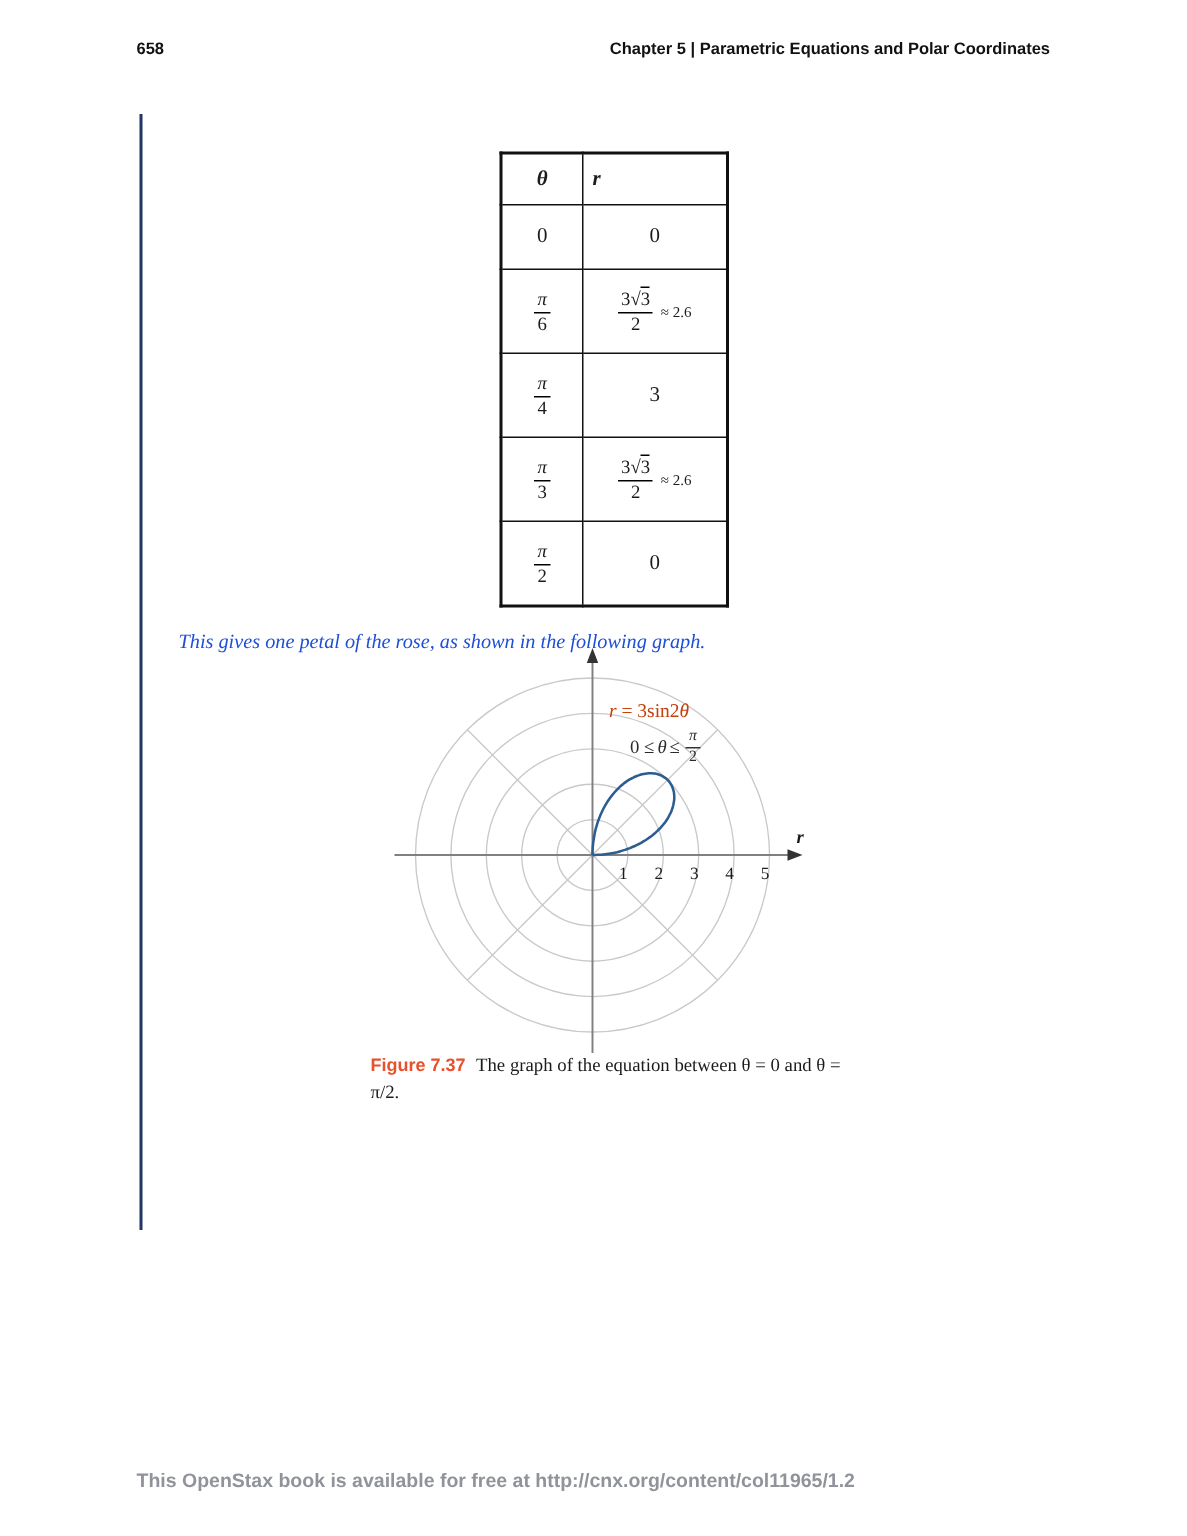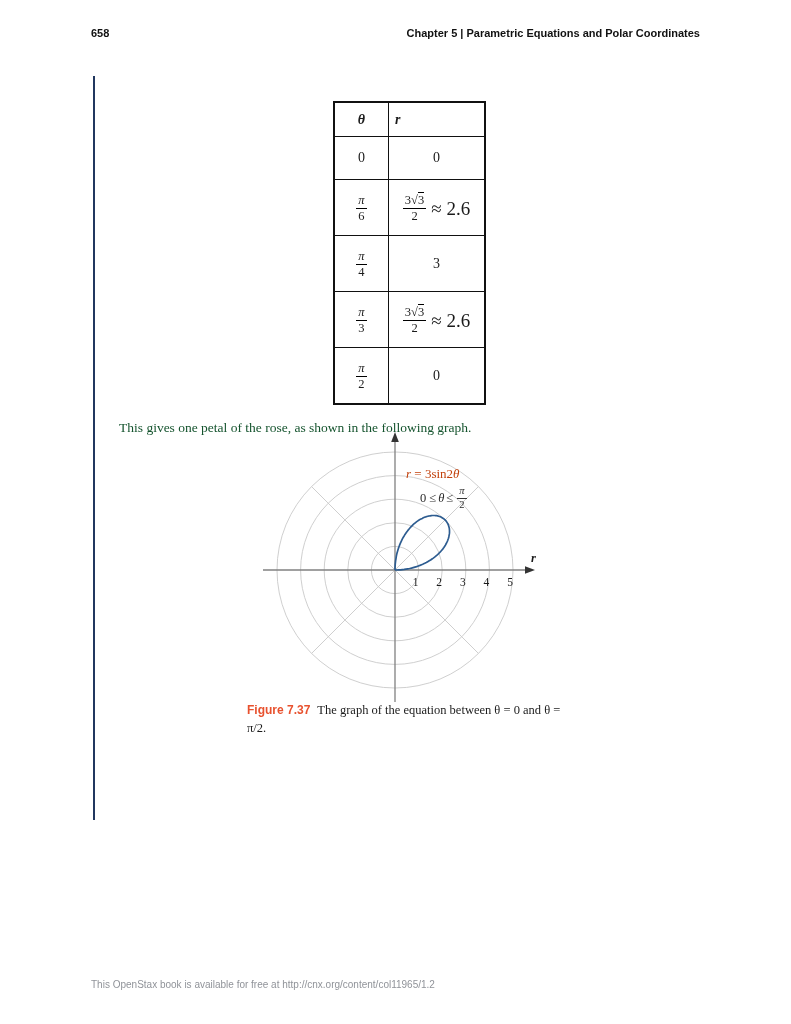--- a/index.html
+++ b/index.html
@@ -22,24 +22,24 @@
   th.col-r{width:83px;text-align:left;padding-left:13px;}
   td{text-align:center;vertical-align:middle;}
   tr.short td{height:42px;}
   tr.tall td{height:55px;}
   .cellwrap{display:inline-flex;align-items:center;justify-content:center;gap:5px;}
   .frac{display:inline-flex;flex-direction:column;align-items:center;line-height:1.05;font-size:12.5px;vertical-align:middle;}
   .frac .num{border-bottom:1px solid #000;padding:0 2px 1px 2px;}
   .frac .den{padding-top:1px;}
   .col-theta .num{font-style:italic;}
   .ovl{border-top:1px solid #000;padding-top:0;}
-  .suffix{font-size:19px;text-align:center;}
+  .suffix{font-size:10px;text-align:center;}
 
   
-  .body-text{position:absolute;margin:0;font-size:13.5px;color:#14532d;}
+  .body-text{position:absolute;margin:0;font-size:13.5px;color:#1d4ed8;font-style:italic;}
   #para-intro{left:119px;top:420px;}
   #para-reflect{left:119px;top:765px;}
 
   
   .graph{position:absolute;left:258px;top:430px;width:285px;height:285px;}
   .graph svg{position:absolute;left:0;top:0;}
   .eq-label{position:absolute;left:148px;top:36px;font-size:13px;color:#44679f;white-space:nowrap;}
   .eq-label i{font-style:italic;}
   .domain-label{position:absolute;left:162px;top:56px;font-size:12.5px;color:#2b2b2b;
                 display:flex;align-items:center;gap:2px;white-space:nowrap;}
@@ -47,21 +47,21 @@
   .dfrac{display:inline-flex;flex-direction:column;align-items:center;line-height:1;font-size:10.5px;margin-left:2px;}
   .dfrac .num{border-bottom:1px solid #333;padding:0 2px 1px;font-style:italic;}
   .dfrac .den{padding-top:1px;}
 
   
   .caption{position:absolute;left:247px;top:701px;width:328px;font-size:12.5px;line-height:1.45;color:#1b1b1b;}
   .fig-label{font-family:"Liberation Sans",sans-serif;font-weight:bold;font-size:12px;color:#e8512e;margin-right:7px;}
 
   
   .pfooter{position:absolute;left:91px;top:979px;font-family:"Liberation Sans",sans-serif;
-           font-size:10px;color:#909399;}
+           font-size:13px;color:#909399;font-weight:bold;}
 </style>
 </head>
 <body>
 
 <div class="page">
 
   <div class="hdr">
     <span>658</span>
     <span>Chapter 5 | Parametric Equations and Polar Coordinates</span>
   </div>

